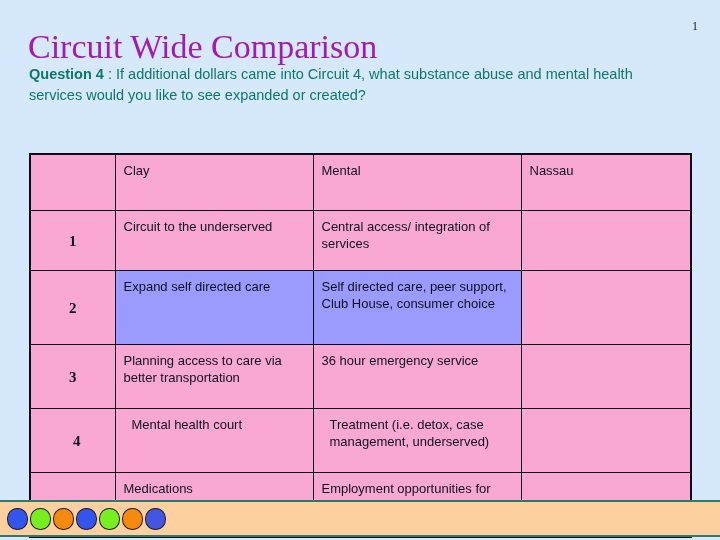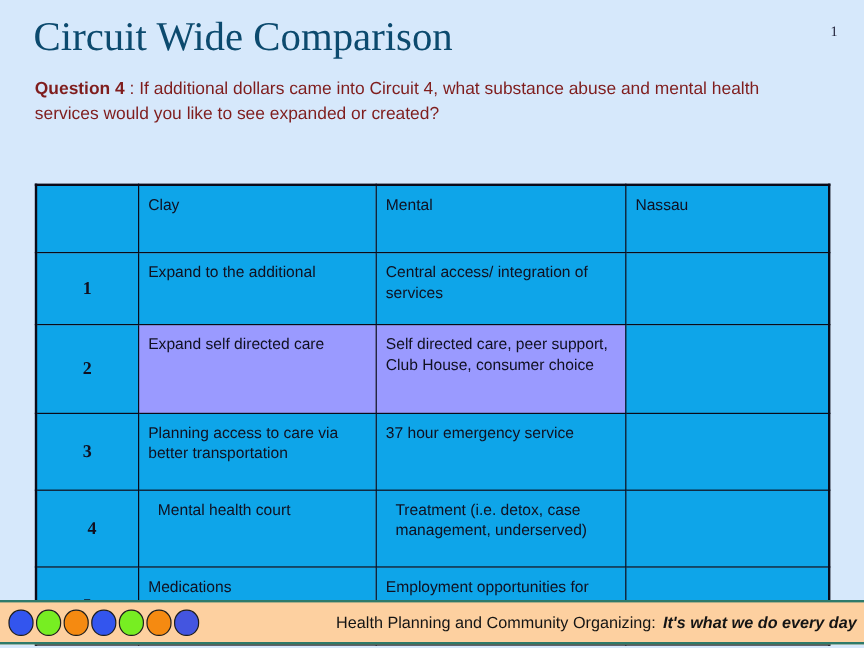--- a/index.html
+++ b/index.html
@@ -24,39 +24,39 @@
     font-family: "Liberation Serif", serif;
     font-size: 12px;
     color: #1b1b33;
     line-height: 1;
   }
 
   
   .slide-title {
     position: absolute;
     left: 28px;
-    top: 12px;
+    top: 27px;
     font-family: "Liberation Serif", serif;
     font-size: 34px;
     font-weight: normal;
-    color: #0c4a6e;
+    color: #a21caf;
     letter-spacing: 0px;
     line-height: 1.15;
     margin: 0;
     white-space: nowrap;
   }
 
   
   .question-block {
     position: absolute;
     left: 29px;
     top: 64px;
     width: 650px;
     font-size: 14.5px;
-    color: #7f1d1d;
+    color: #0f766e;
     line-height: 1.45;
   }
   .question-label {
     font-weight: bold;
   }
 
   
   .comparison-table-wrap {
     position: absolute;
     left: 29px;
@@ -65,21 +65,21 @@
   }
   table.comparison-table {
     border-collapse: collapse;
     width: 661px;
     table-layout: fixed;
     border: 2.5px solid #0a0a18;
   }
   table.comparison-table td,
   table.comparison-table th {
     border: 1px solid #0a0a18;
-    background: #0ea5e9;
+    background: #f9a8d4;
     vertical-align: top;
     padding: 7px 8px 4px 8px;
     font-size: 13px;
     font-weight: normal;
     color: #101020;
     line-height: 1.32;
     text-align: left;
   }
   table.comparison-table col.c-index  { width: 85px; }
   table.comparison-table col.c-clay   { width: 198px; }
@@ -172,34 +172,34 @@
       <tr>
         <th class="blank-corner"></th>
         <th>Clay</th>
         <th>Mental</th>
         <th>Nassau</th>
       </tr>
     </thead>
     <tbody>
       <tr class="r1">
         <td class="index-cell">1</td>
-        <td>Expand to the additional</td>
+        <td>Circuit to the underserved</td>
         <td>Central access/ integration of services</td>
         <td></td>
       </tr>
       <tr class="r2">
         <td class="index-cell">2</td>
         <td class="highlight">Expand self directed care</td>
         <td class="highlight">Self directed care, peer support, Club House, consumer choice</td>
         <td></td>
       </tr>
       <tr class="r3">
         <td class="index-cell">3</td>
         <td>Planning access to care via better transportation</td>
-        <td>37 hour emergency service</td>
+        <td>36 hour emergency service</td>
         <td></td>
       </tr>
       <tr class="r4">
         <td class="index-cell">4</td>
         <td>Mental health court</td>
         <td>Treatment (i.e. detox, case management, underserved)</td>
         <td></td>
       </tr>
       <tr class="r5">
         <td class="index-cell">5</td>
@@ -214,16 +214,13 @@
 <div class="footer-bar">
   <div class="dot-group" id="dot-group">
       <span class="dot" style="background: rgb(51, 85, 238);"></span>
       <span class="dot" style="background: rgb(119, 238, 34);"></span>
       <span class="dot" style="background: rgb(245, 138, 17);"></span>
       <span class="dot" style="background: rgb(51, 85, 238);"></span>
       <span class="dot" style="background: rgb(119, 238, 34);"></span>
       <span class="dot" style="background: rgb(245, 138, 17);"></span>
       <span class="dot" style="background: rgb(68, 85, 224);"></span>
     </div>
-  <div class="footer-text">
-    <span>Health Planning and Community Organizing:</span><span class="footer-tagline">It's what we do every day</span>
-  </div>
 </div>
 
 </body></html>

